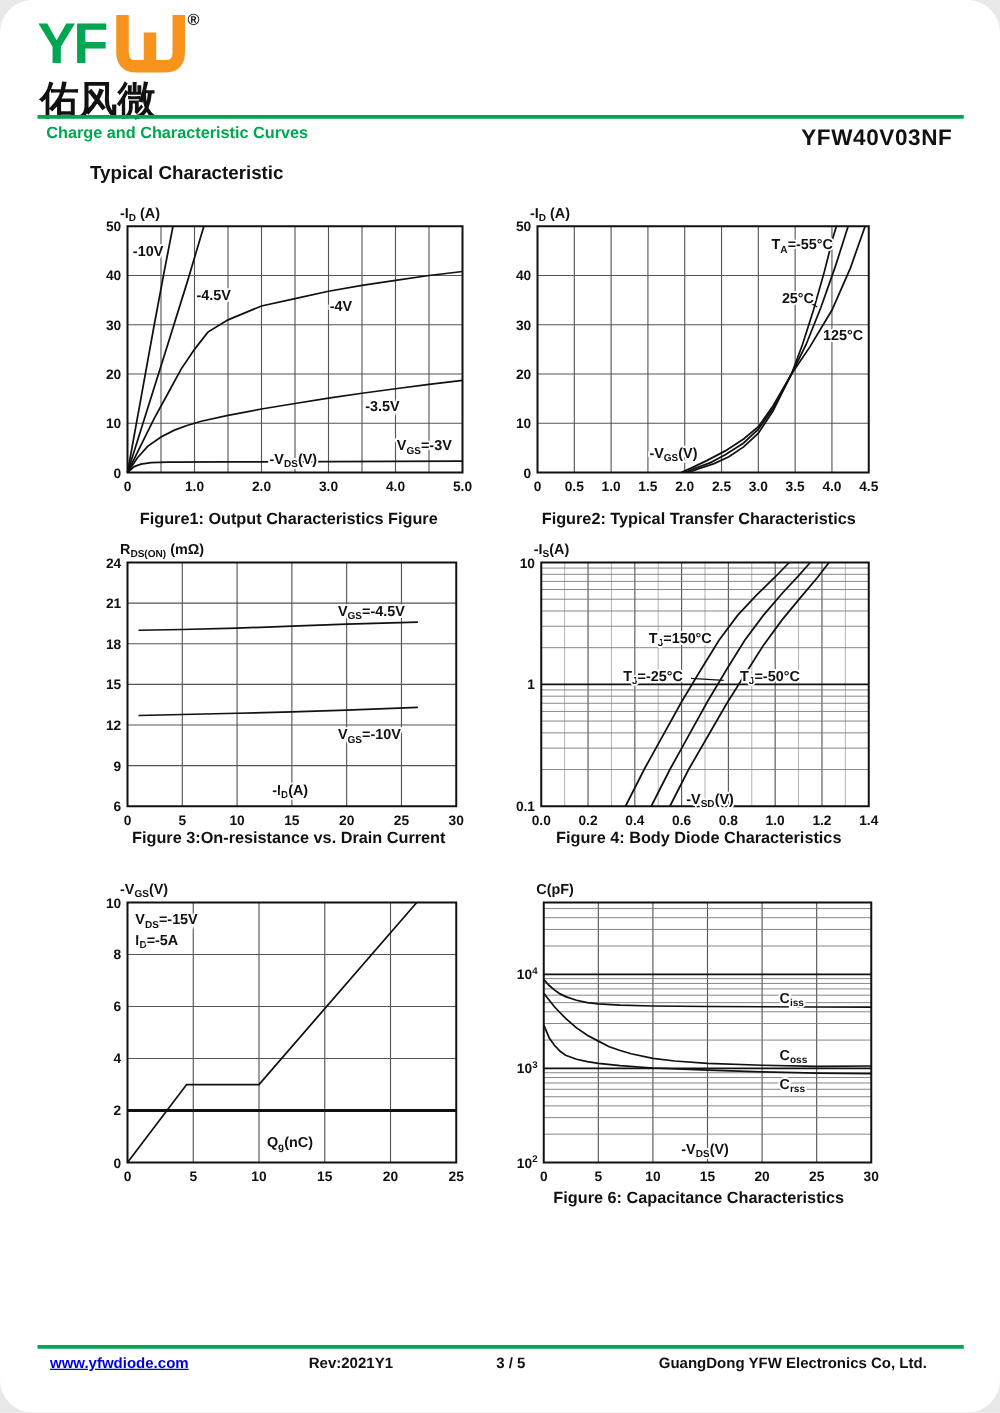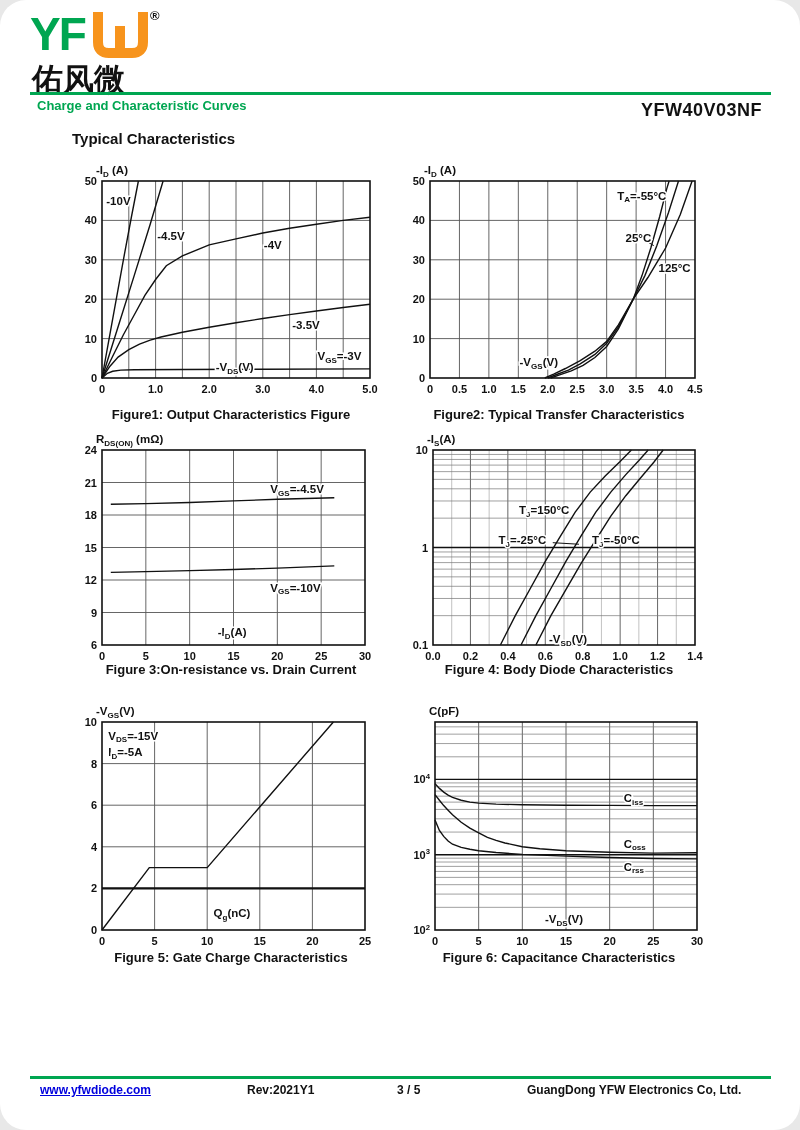--- a/index.html
+++ b/index.html
@@ -36,21 +36,21 @@
       <path d="M68,6 V36 Q68,47 79,47 H102 Q113,47 113,36 V6"></path>
       <line x1="90" y1="20" x2="90" y2="45"></line>
     </g>
     <text x="120" y="14" font-size="13" font-weight="bold" fill="#111">®</text>
     <text x="2" y="84" font-size="31" font-weight="bold" fill="#111">佑风微</text>
   </svg>
 
   <div class="part-number">YFW40V03NF</div>
   <div class="rule" style="left:30px;top:92px;width:741px;"></div>
   <div class="section-title">Charge and Characteristic Curves</div>
-  <div class="page-heading">Typical Characteristics</div>
+  <div class="page-heading">Typical Characteristic</div>
 
   <svg class="chart c1" viewBox="0 0 325 250">
       <line x1="66.8" y1="21" x2="66.8" y2="218" stroke="#555" stroke-width="0.9"></line>
       <line x1="93.6" y1="21" x2="93.6" y2="218" stroke="#555" stroke-width="0.9"></line>
       <line x1="120.39999999999999" y1="21" x2="120.39999999999999" y2="218" stroke="#555" stroke-width="0.9"></line>
       <line x1="147.2" y1="21" x2="147.2" y2="218" stroke="#555" stroke-width="0.9"></line>
       <line x1="174" y1="21" x2="174" y2="218" stroke="#555" stroke-width="0.9"></line>
       <line x1="200.79999999999998" y1="21" x2="200.79999999999998" y2="218" stroke="#555" stroke-width="0.9"></line>
       <line x1="227.6" y1="21" x2="227.6" y2="218" stroke="#555" stroke-width="0.9"></line>
       <line x1="254.4" y1="21" x2="254.4" y2="218" stroke="#555" stroke-width="0.9"></line>
@@ -305,21 +305,20 @@
       <text x="307" y="245" text-anchor="middle" font-size="11" font-weight="600" fill="#111"><tspan>30</tspan></text>
       <text x="40" y="234" text-anchor="end" font-size="11" font-weight="600" fill="#111"><tspan>10</tspan><tspan dy="-4.5" font-size="70%">2</tspan></text>
       <text x="40" y="158.73116705609473" text-anchor="end" font-size="11" font-weight="600" fill="#111"><tspan>10</tspan><tspan dy="-4.5" font-size="70%">3</tspan></text>
       <text x="40" y="83.46233411218947" text-anchor="end" font-size="11" font-weight="600" fill="#111"><tspan>10</tspan><tspan dy="-4.5" font-size="70%">4</tspan></text>
       <text x="39" y="15" text-anchor="start" font-size="11.5" font-weight="600" fill="#111"><tspan>C(pF)</tspan></text>
       <text x="233.64000000000001" y="102.41592744073498" text-anchor="start" font-size="11.5" font-weight="600" fill="#111" stroke="#fff" stroke-width="3" paint-order="stroke"><tspan>C</tspan><tspan dy="2.5" font-size="70%">iss</tspan></text>
       <text x="233.64000000000001" y="147.73228035020838" text-anchor="start" font-size="11.5" font-weight="600" fill="#111" stroke="#fff" stroke-width="3" paint-order="stroke"><tspan>C</tspan><tspan dy="2.5" font-size="70%">oss</tspan></text>
       <text x="233.64000000000001" y="170.86080792415072" text-anchor="start" font-size="11.5" font-weight="600" fill="#111" stroke="#fff" stroke-width="3" paint-order="stroke"><tspan>C</tspan><tspan dy="2.5" font-size="70%">rss</tspan></text>
       <text x="155.04" y="223.00111329411365" text-anchor="start" font-size="11.5" font-weight="600" fill="#111" stroke="#fff" stroke-width="3" paint-order="stroke"><tspan>-V</tspan><tspan dy="2.5" font-size="70%">DS</tspan><tspan dy="-2.5">(V)</tspan></text>
     </svg>
-  <div class="caption cap5">Figure 5: Gate Charge Characteristics</div>
   <div class="caption cap6">Figure 6: Capacitance Characteristics</div>
 
   <div class="rule" style="left:30px;top:1076px;width:741px;"></div>
   <a class="footer-text weblink" style="left:40px;">www.yfwdiode.com</a>
   <div class="footer-text" style="left:247px;">Rev:2021Y1</div>
   <div class="footer-text" style="left:397px;">3 / 5</div>
   <div class="footer-text" style="left:527px;">GuangDong YFW Electronics Co, Ltd.</div>
 
 </div>
 

